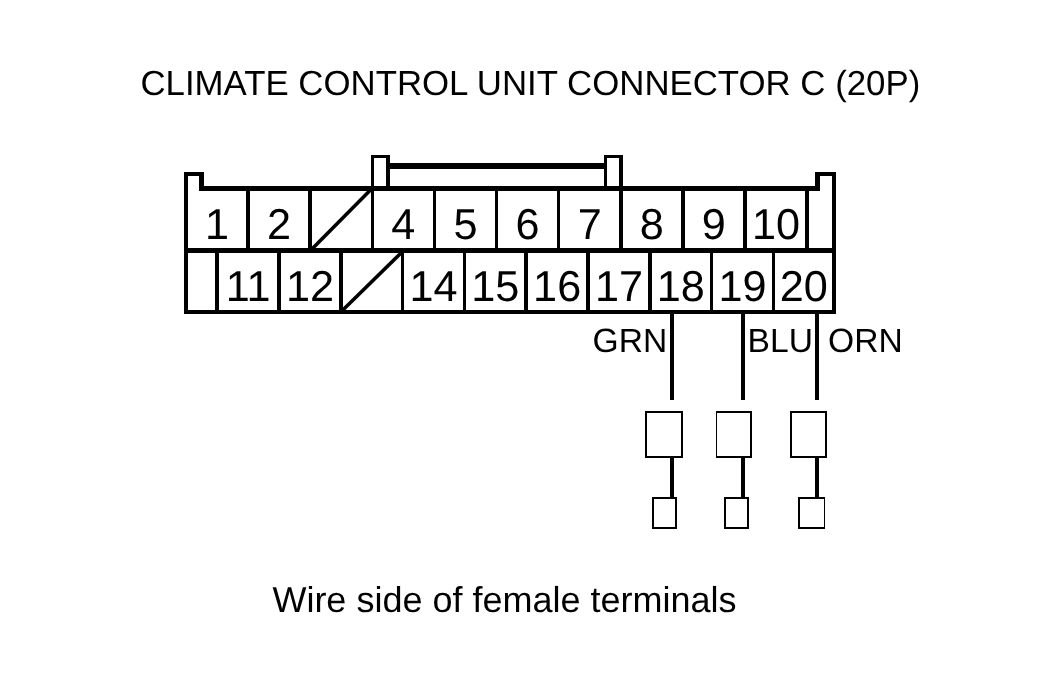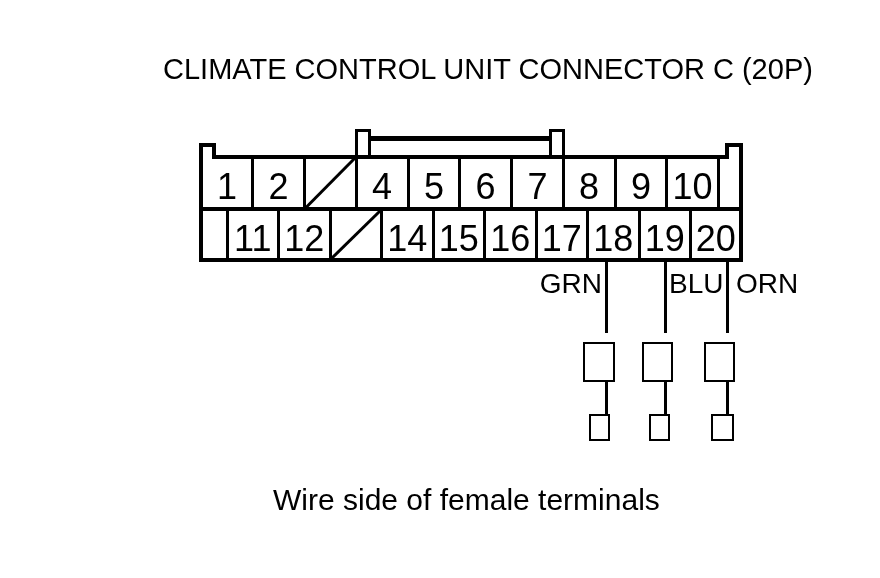--- a/index.html
+++ b/index.html
@@ -2,21 +2,20 @@
 <html><head>
 <meta charset="utf-8">
 <style>
   html, body { margin: 0; padding: 0; background: #ffffff; }
   .canvas {
     position: relative;
     width: 808px;
     height: 578px;
     background: #ffffff;
     overflow: hidden;
-    padding-left: 46px;
   }
   svg text {
     fill: #000000;
     font-family: "Liberation Sans", sans-serif;
   }
   .title-text   { font-size: 29px; }
   .caption-text { font-size: 30px; }
   .pin-text     { font-size: 36px; text-anchor: middle; }
   .wire-label   { font-size: 28px; }
   .anchor-end   { text-anchor: end; }

